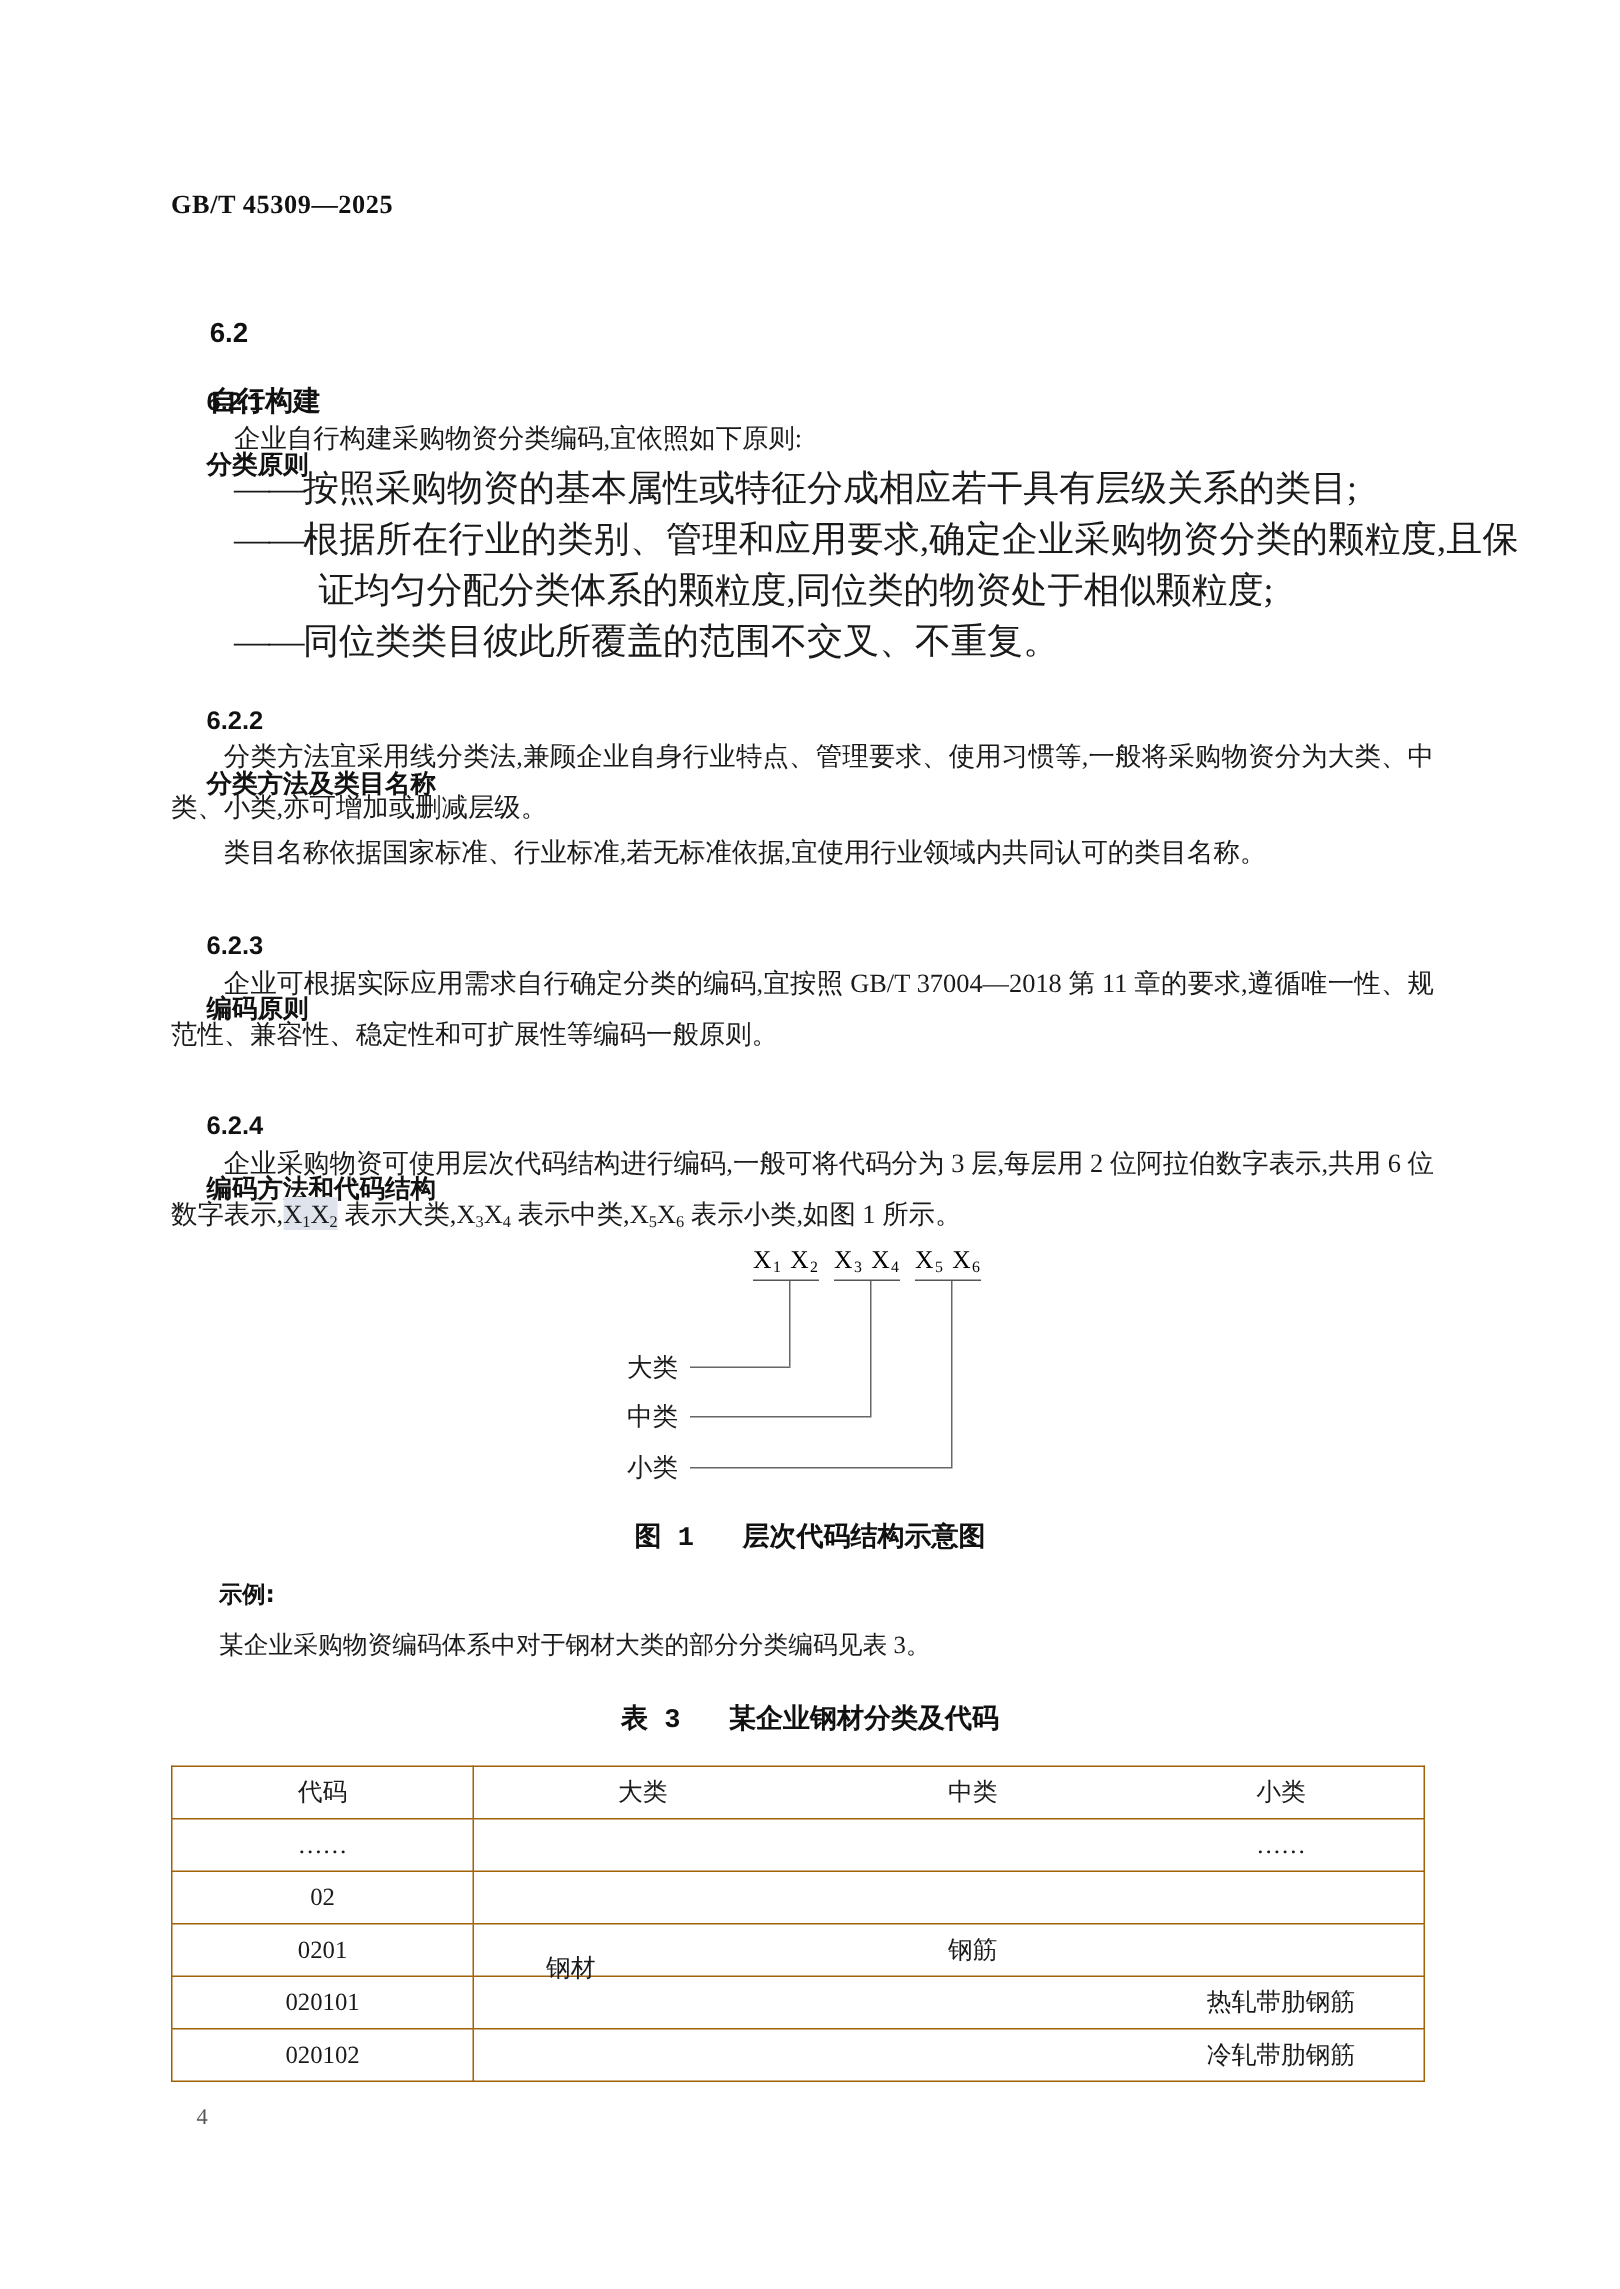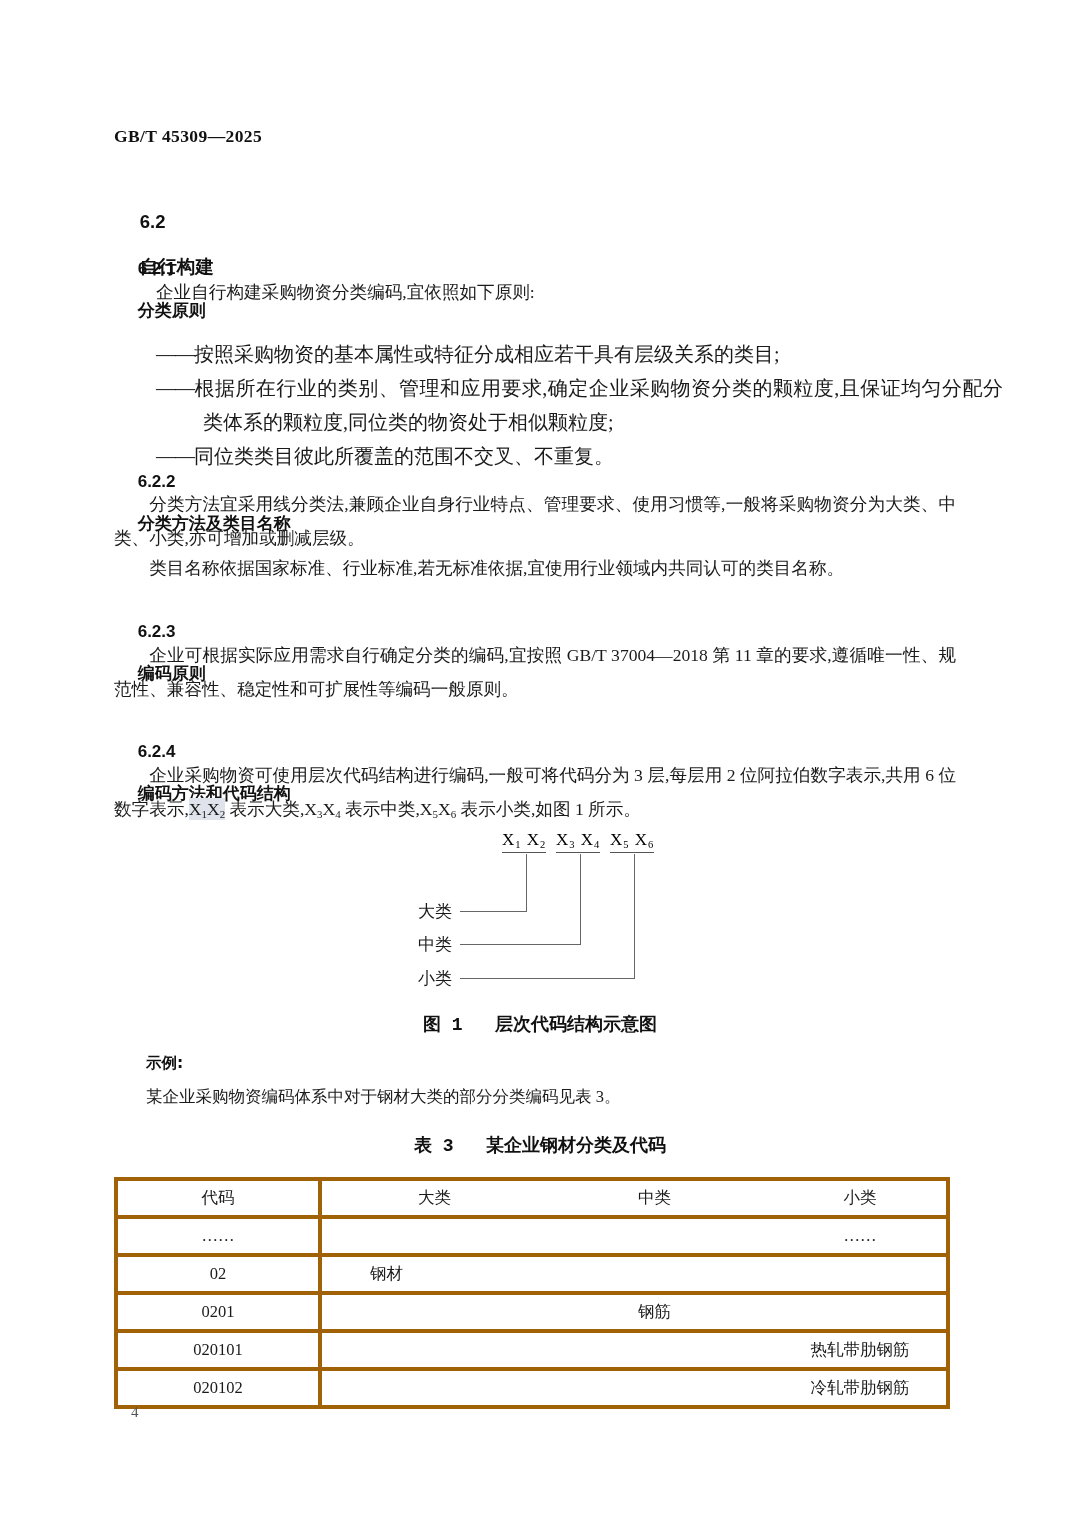--- a/index.html
+++ b/index.html
@@ -56,28 +56,27 @@
     line-height: 34px;
     color: #1a1a1a;
     text-align: justify;
     font-family: "Liberation Serif", "DejaVu Serif", serif;
   }
   .para.indent { text-indent: 2em; }
 
   
   .dash-item {
     position: absolute;
-    font-size: 20px;
+    font-size: 24px;
     line-height: 34px;
     color: #1a1a1a;
     text-align: justify;
     font-family: "Liberation Serif", "DejaVu Serif", serif;
     padding-left: 2.35em;
     text-indent: -2.35em;
-    margin-top: 28px;
   }
   .dash { letter-spacing: -1px; }
 
   .hl {
     background: #dfe4ec;
     padding: 1px 0;
   }
   sub {
     font-size: 0.62em;
     vertical-align: -0.28em;
@@ -152,21 +151,21 @@
   
   #table3 {
     position: absolute;
     left: 114px;
     top: 1177px;
     width: 836px;
     border-collapse: collapse;
     table-layout: fixed;
   }
   #table3 td {
-    border: 4px solid #a16207;
+    border: 1px solid #a16207;
     height: 34px;
     font-size: 16.5px;
     color: #1a1a1a;
     font-family: "Liberation Serif", "DejaVu Serif", serif;
     padding: 0;
   }
   #table3 .code-col {
     width: 200px;
     text-align: center;
   }
@@ -298,21 +297,21 @@
         <td class="wide-cell">
           <div class="slot s1"></div>
           <div class="slot s2"></div>
           <div class="slot s3">……</div>
         </td>
       </tr>
 
       <tr>
         <td class="code-col">02</td>
         <td class="wide-cell">
-          <div class="slot s1" style="justify-content:flex-start; padding-left:48px;">钢材</div>
+          <div class="slot s1" style="justify-content:flex-start; padding-left:48px;margin-top:47px;">钢材</div>
           <div class="slot s2"></div>
           <div class="slot s3"></div>
         </td>
       </tr>
 
       <tr>
         <td class="code-col">0201</td>
         <td class="wide-cell">
           <div class="slot s1"></div>
           <div class="slot s2">钢筋</div>

